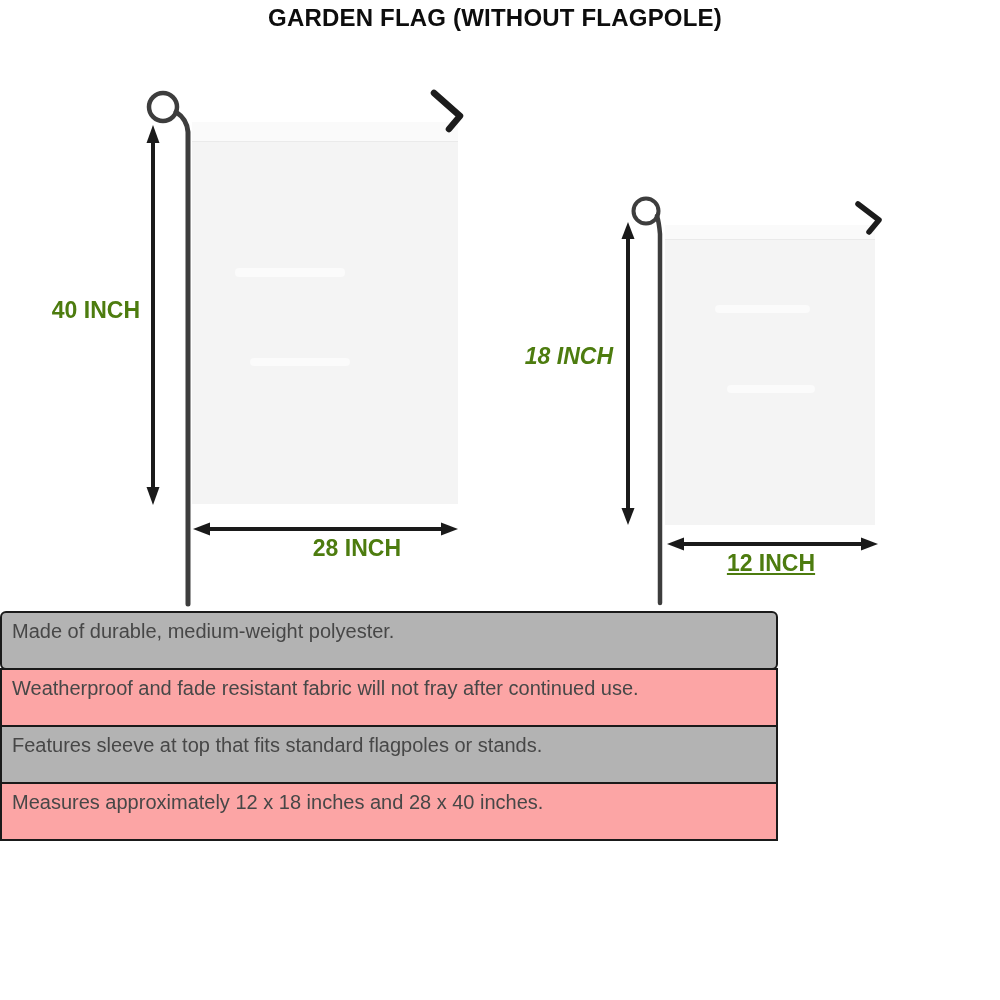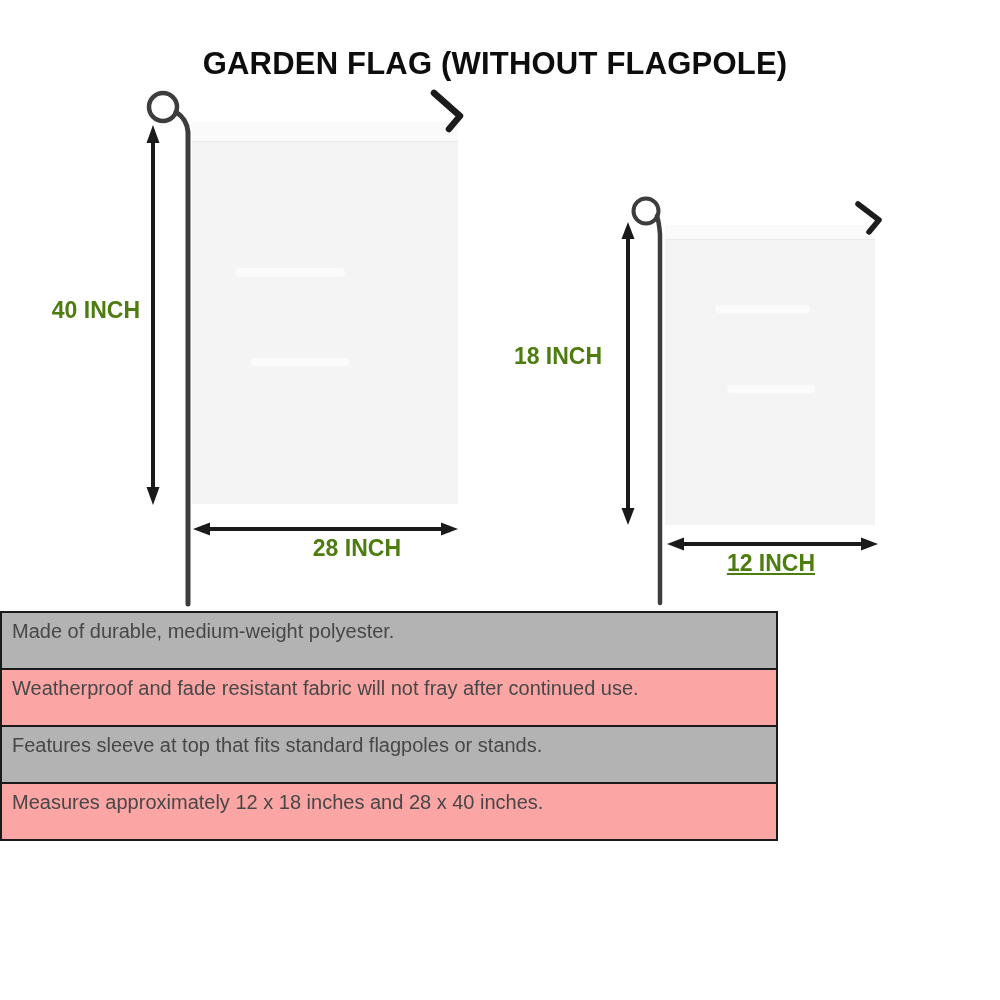--- a/index.html
+++ b/index.html
@@ -18,25 +18,24 @@
   
   .title-block {
     position: absolute;
     top: 4px;
     left: 0;
     width: 990px;
     text-align: center;
     color: #0d0d0d;
   }
   .title-line1 {
-    font-size: 31px;
+    font-size: 24px;
     font-weight: 800;
     letter-spacing: 0.2px;
     line-height: 1.15;
-    margin-top: 42px;
   }
   .title-line2 {
     font-size: 31px;
     font-weight: 800;
     letter-spacing: 0.2px;
     line-height: 1.15;
   }
   
   .flag {
     position: absolute;
@@ -66,42 +65,42 @@
   }
   
   .dim-label {
     position: absolute;
     font-size: 23px;
     font-weight: bold;
     color: #4d7c0f;
     white-space: nowrap;
   }
   .dim-40 { left: 30px;  top: 297px; width: 110px; text-align: right; }
-  .dim-18 { left: 503px; top: 343px; width: 110px; text-align: center; }
+  .dim-18 { left: 503px; top: 343px; width: 110px; text-align: right; font-style: italic; }
   .dim-28 { left: 241px; top: 535px; width: 160px; text-align: right; }
   .dim-12 { left: 691px; top: 550px; width: 160px; text-align: center; text-decoration: underline; }
   
   .features {
     position: absolute;
     left: 0;
     top: 611px;
     width: 778px;
   }
   .feature-row {
     box-sizing: border-box;
     width: 100%;
     height: 59px;
     border: 2px solid #1a1a1a;
     margin-top: -2px;
     padding: 6px 10px 0 10px;
     font-size: 20px;
     line-height: 1.2;
     color: #474747;
   }
-  .feature-row:first-child { margin-top: 0; }
+  .feature-row:first-child { margin-top: 0; border-radius: 6px; }
   .feature-gray  { background: #b3b3b3; }
   .feature-white { background: #fca5a5; }
 </style>
 </head>
 <body>
 
 <div class="canvas">
 
   <div class="title-block">
     <div class="title-line1">GARDEN FLAG (WITHOUT FLAGPOLE)</div>

